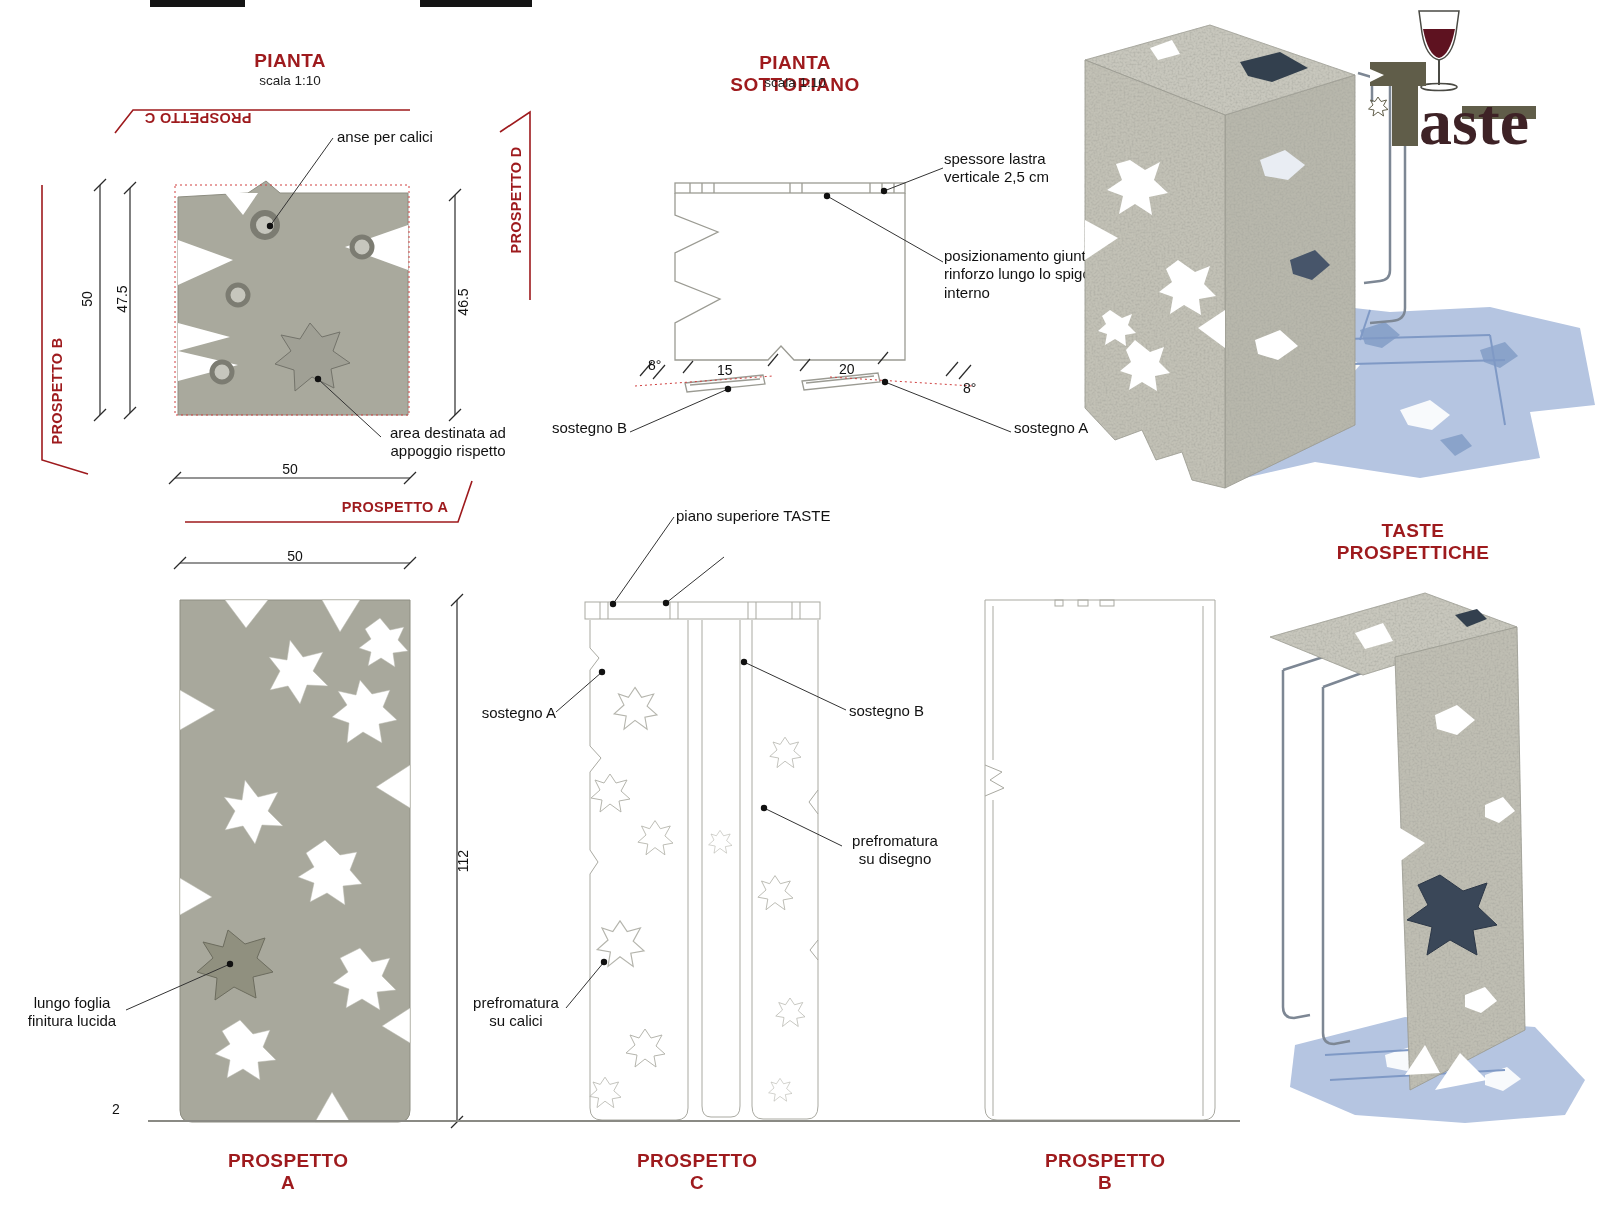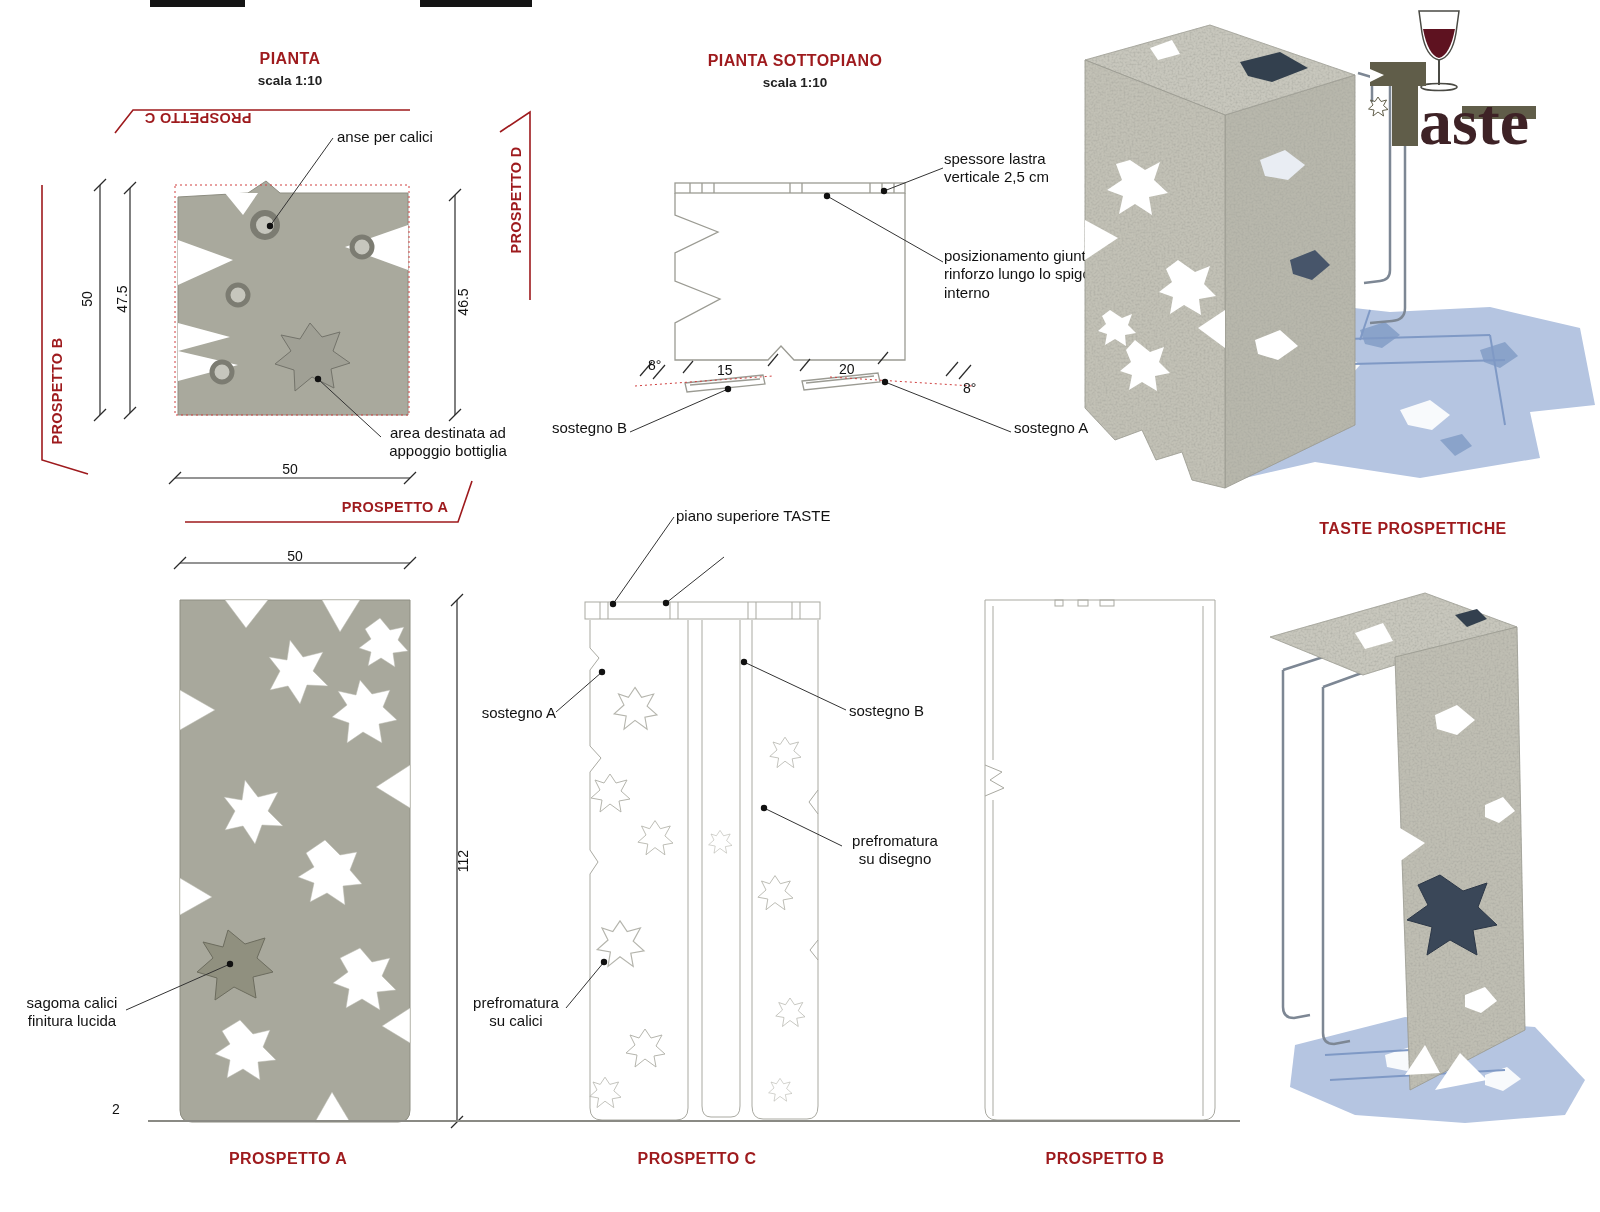--- a/index.html
+++ b/index.html
@@ -1,23 +1,23 @@
 <!DOCTYPE html>
 <html><head>
 <meta charset="utf-8">
 <style>
   html,body { margin:0; padding:0; background:#fff; }
   #page { position:relative; width:1600px; height:1212px; background:#fff; overflow:hidden;
           font-family:"Liberation Sans", sans-serif; }
   .abs { position:absolute; }
   .lbl { font-size:15px; color:#111; line-height:1.22; }
   .dim { font-size:14px; color:#111; }
-  .red-title { color:#9e1a1d; font-weight:bold; font-size:16px; letter-spacing:.4px; }
+  .red-title { color:#9e1a1d; font-weight:bold; font-size:19px; letter-spacing:.4px; }
   .red-marker { color:#9e1a1d; font-weight:bold; font-size:14.5px; letter-spacing:.3px; }
-  .scala { font-size:13.5px; color:#222;font-weight:bold; }
+  .scala { font-size:13.5px; color:#222; }
   .center { text-align:center; }
   .right { text-align:right; }
   .rot90  { transform:rotate(-90deg); }
   .rot180 { transform:rotate(180deg); }
   svg.abs { overflow:visible; }
   .topbar { background:#141414; height:7px; }
   .baseline { background:#8a8a84; height:1.5px; }
 </style>
 </head>
 <body>
@@ -95,21 +95,21 @@
   <div class="abs red-marker center rot90" style="left:451px;top:192px;width:130px">PROSPETTO D</div>
   <div class="abs red-marker center rot90" style="left:-8px;top:383px;width:130px">PROSPETTO B</div>
   <div class="abs red-marker center" style="left:330px;top:499px;width:130px">PROSPETTO A</div>
 
   <div class="abs dim center rot90" style="left:22px;top:291px;width:130px">50</div>
   <div class="abs dim center rot90" style="left:57px;top:291px;width:130px">47.5</div>
   <div class="abs dim center rot90" style="left:398px;top:294px;width:130px">46.5</div>
   <div class="abs dim center" style="left:240px;top:461px;width:100px">50</div>
 
   <div class="abs lbl" style="left:337px;top:128px">anse per calici</div>
-  <div class="abs lbl center" style="left:382px;top:424px;width:132px">area destinata ad appoggio bottiglia</div>
+  <div class="abs lbl center" style="left:382px;top:424px;width:132px">area destinata ad appoggio rispetto</div>
 
   <div class="abs red-title center" style="left:700px;top:52px;width:190px">PIANTA SOTTOPIANO</div>
   <div class="abs scala center" style="left:700px;top:75px;width:190px">scala 1:10</div>
 
   <svg class="abs" style="left:540px;top:85px" width="560" height="370" viewBox="0 0 560 370">
     <g fill="none" stroke="#9b9b93" stroke-width="1.3">
       <rect x="135" y="98" width="230" height="10"></rect>
       <line x1="150" y1="98" x2="150" y2="108"></line>
         <line x1="162" y1="98" x2="162" y2="108"></line>
         <line x1="174" y1="98" x2="174" y2="108"></line>
@@ -259,21 +259,21 @@
     </g>
     <g stroke="#333" stroke-width="1">
       <line x1="66" y1="470" x2="170" y2="424"></line>
         <circle cx="170" cy="424" r="3.2" fill="#111" stroke="none"></circle>
     </g>
   </svg>
 
   <div class="abs dim center" style="left:245px;top:548px;width:100px">50</div>
   <div class="abs dim center rot90" style="left:398px;top:853px;width:130px">112</div>
   <div class="abs dim" style="left:112px;top:1101px">2</div>
-  <div class="abs lbl center" style="left:18px;top:994px;width:108px">sagoma calici finitura lucida</div>
+  <div class="abs lbl center" style="left:18px;top:994px;width:108px">lungo foglia finitura lucida</div>
   <div class="abs red-title center" style="left:228px;top:1150px;width:120px">PROSPETTO A</div>
 
   <svg class="abs" style="left:440px;top:490px" width="520" height="650" viewBox="0 0 520 650">
     <g fill="none" stroke="#a9a9a1" stroke-width="1">
       <rect x="145" y="112" width="235" height="17"></rect>
       <line x1="160" y1="112" x2="160" y2="129"></line>
         <line x1="168" y1="112" x2="168" y2="129"></line>
       <line x1="230" y1="112" x2="230" y2="129"></line>
         <line x1="238" y1="112" x2="238" y2="129"></line>
       <line x1="308" y1="112" x2="308" y2="129"></line>

